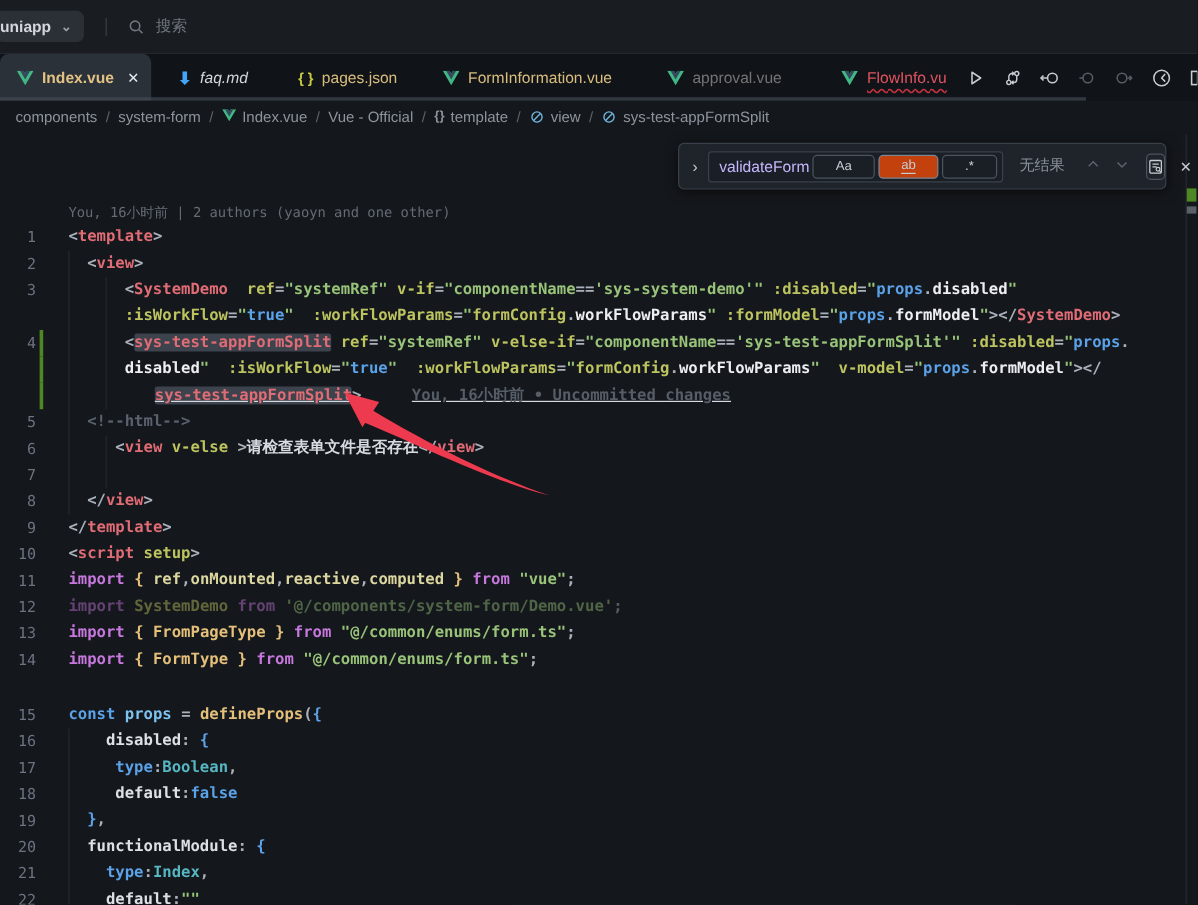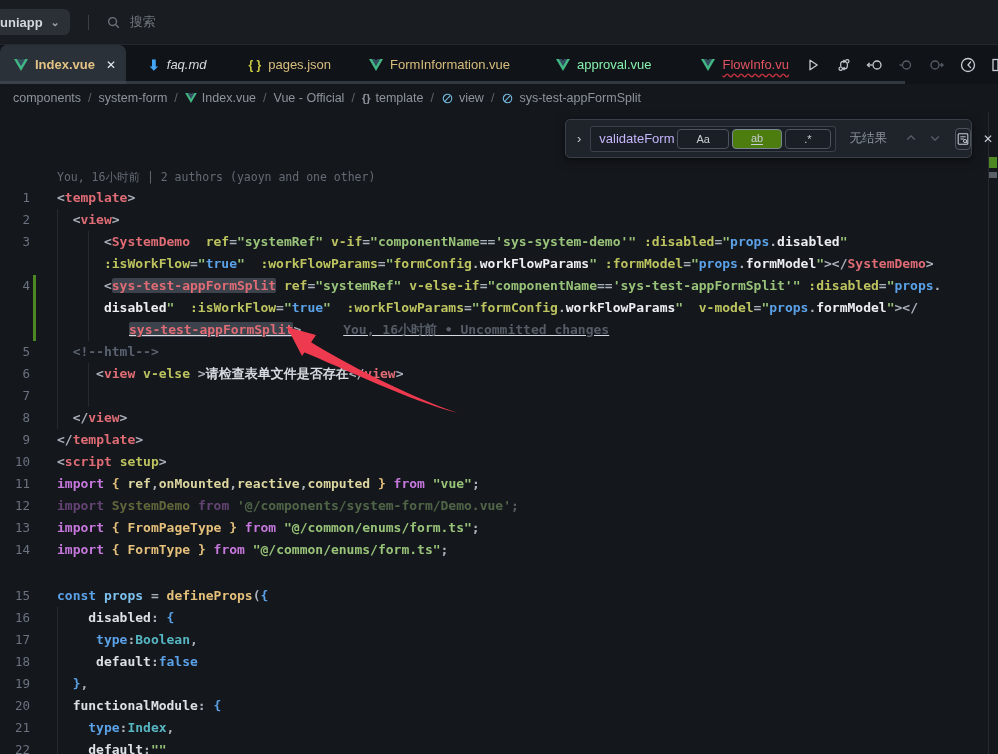--- a/index.html
+++ b/index.html
@@ -19,53 +19,53 @@
 
   
   .tabbar { position:absolute; top:45px; left:0; width:100%; height:39px;
     background:#101419; display:flex; align-items:stretch; }
   .tab { display:flex; align-items:center; gap:7px; padding:0 12px; font-size:13px;
     cursor:pointer; white-space:nowrap; }
   .tab.active { background:#2b3139; border-radius:7px 7px 0 0; padding:0 10px 0 14px; }
   .tab .label-mod { color:#e2c284; font-weight:bold; }
   .tab .label-preview { color:#d5d9de; font-style:italic; }
   .tab .label-mod2 { color:#d9bd7d; }
-  .tab .label-added { color:#86efac; }
+  .tab .label-added { color:#737373; }
   .tab .label-error { color:#e25360; text-decoration:underline; text-decoration-style:wavy;
     text-decoration-color:#c6323f; text-underline-offset:4px; }
   .tab-close { color:#e7eaee; font-size:12px; margin-left:4px; }
   .json-icon { color:#cbcb41; font-weight:bold; font-size:12px; }
   .md-icon { color:#42a5f5; font-weight:bold; font-size:14px; line-height:1; }
   .tab-strip-scrollbar { position:absolute; left:0; bottom:0; width:905px; height:3px;
     background:#454c55; opacity:.65; }
   .editor-actions { margin-left:auto; display:flex; align-items:center; gap:7px; padding-right:8px; }
   .act { width:24px; height:24px; display:flex; align-items:center; justify-content:center;
     cursor:pointer; border-radius:4px; }
 
   
   .breadcrumb { position:absolute; top:84px; left:0; width:100%; height:28px;
     display:flex; align-items:center; padding-left:13px; font-size:12.5px; color:#8d949c;
     background:#14171c; }
-  .bc-item { display:flex; align-items:center; gap:5px; cursor:pointer; }
+  .bc-item { display:flex; align-items:flex-start; gap:5px; cursor:pointer; }
   .bc-sep { margin:0 7px; color:#5d646c; }
   .bc-braces { color:#8d949c; font-size:11px; font-weight:bold; }
 
   
   .find-widget { position:absolute; top:119px; left:565px; width:407px; height:39px;
     background:#1f242b; border:1px solid #3a4049; border-radius:5px;
     box-shadow:0 2px 10px rgba(0,0,0,.55); display:flex; align-items:center; padding:0 8px 0 6px; z-index:5; }
   .find-toggle { color:#c8cdd4; font-size:13px; padding:0 5px; cursor:pointer; }
   .find-input { display:flex; align-items:center; background:#1a1f26; border:1px solid #3a4049;
     border-radius:3px; height:26px; flex:0 0 206px; padding:0 4px 0 8px; margin-left:4px; }
   .find-query { color:#c4b5fd; font-size:13px; flex:1;
     font-family:"Liberation Sans", sans-serif; }
   .find-opt { min-width:23px; height:20px; display:flex; align-items:center; justify-content:center;
     border:1px solid #4d545e; border-radius:4px; color:#c8cdd4; font-size:11px;
     margin-left:3px; cursor:pointer; padding:0 18px; }
-  .find-opt.on { background:#4d7c0f; border-color:#7b8594; }
+  .find-opt.on { background:#c2410c; border-color:#7b8594; }
   .find-opt .uw { border-bottom:1px solid #c8cdd4; line-height:1.1; }
   .find-results { color:#8b9299; font-size:12.5px; margin:0 12px 0 14px; white-space:nowrap; }
   .find-nav { color:#5c636b; padding:0 6px; cursor:default; }
   .find-sel { margin:0 4px 0 8px; cursor:pointer; border:1px solid #4d545e; border-radius:4px;
     width:24px; height:22px; display:flex; align-items:center; justify-content:center; }
   .find-close { color:#c8cdd4; font-size:12px; padding:0 4px 0 8px; cursor:pointer; }
 
   
   .editor { position:absolute; top:114px; left:0; width:998px; height:642px; overflow:hidden; }
   .codelens { position:absolute; top:56px; left:57px; font-size:11.5px; color:#646b74;

